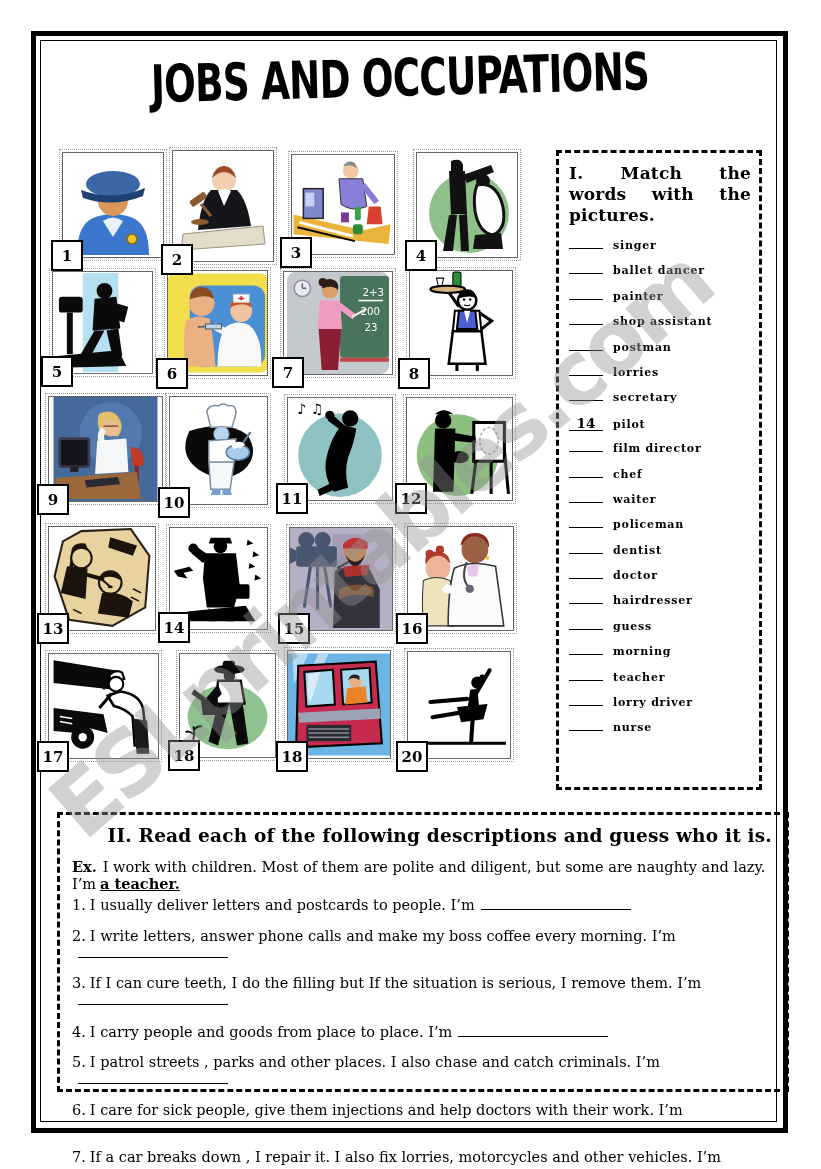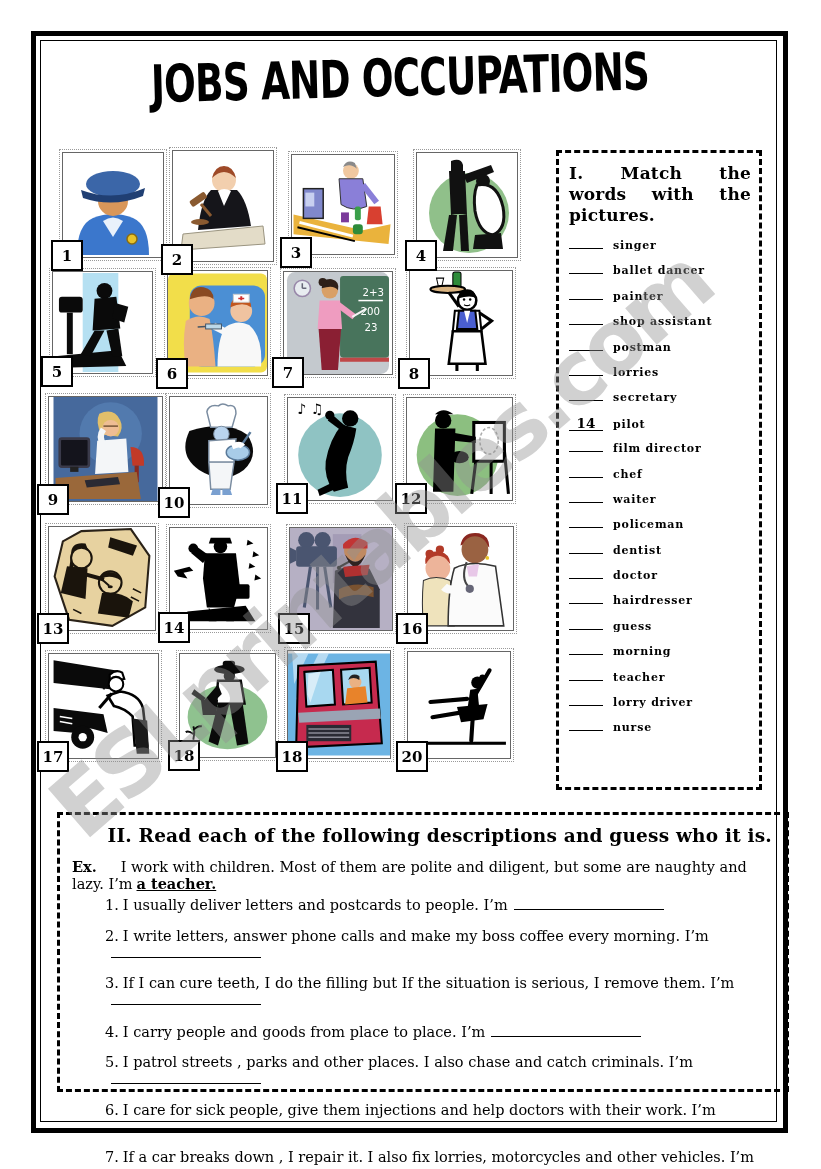--- a/index.html
+++ b/index.html
@@ -25,23 +25,23 @@
   .word-list{margin-top:13px;}
   .word-item{height:25.4px;display:flex;align-items:baseline;}
   .word-blank{display:inline-block;width:34px;border-bottom:1.7px solid #000;margin-right:10px;
          text-align:center;font-weight:bold;font-size:13.5px;line-height:13px;flex:0 0 auto;}
   .word-label{font-weight:bold;font-size:11px;letter-spacing:.8px;white-space:nowrap;}
   
   .desc-panel{position:absolute;left:57px;top:812px;width:732px;height:280px;border:3px dashed #000;
          box-sizing:border-box;padding:8px 14px 0 12px;}
   .desc-heading{font-weight:bold;font-size:18.5px;letter-spacing:.2px;margin:2px 0 12px 0;text-align:right;}
   .desc-example{font-size:14.5px;margin-bottom:4px;}
-  .ex-prefix{font-weight:bold;margin-right:24px;}
+  .ex-prefix{font-weight:bold;margin-right:6px;}
   .ex-answer{font-weight:bold;text-decoration:underline;margin-left:4px;}
-  .desc-item{font-size:14.5px;margin-bottom:14.5px;margin-left:33px;}
+  .desc-item{font-size:14.5px;margin-bottom:14.5px;}
   .desc-num{margin-right:4px;}
   .desc-blank{display:inline-block;width:150px;border-bottom:1.3px solid #000;height:13px;margin-left:6px;}
 </style>
 </head>
 <body>
 
 <div class="page">
   <div class="frame-outer"></div>
   <div class="frame-inner"></div>
 

